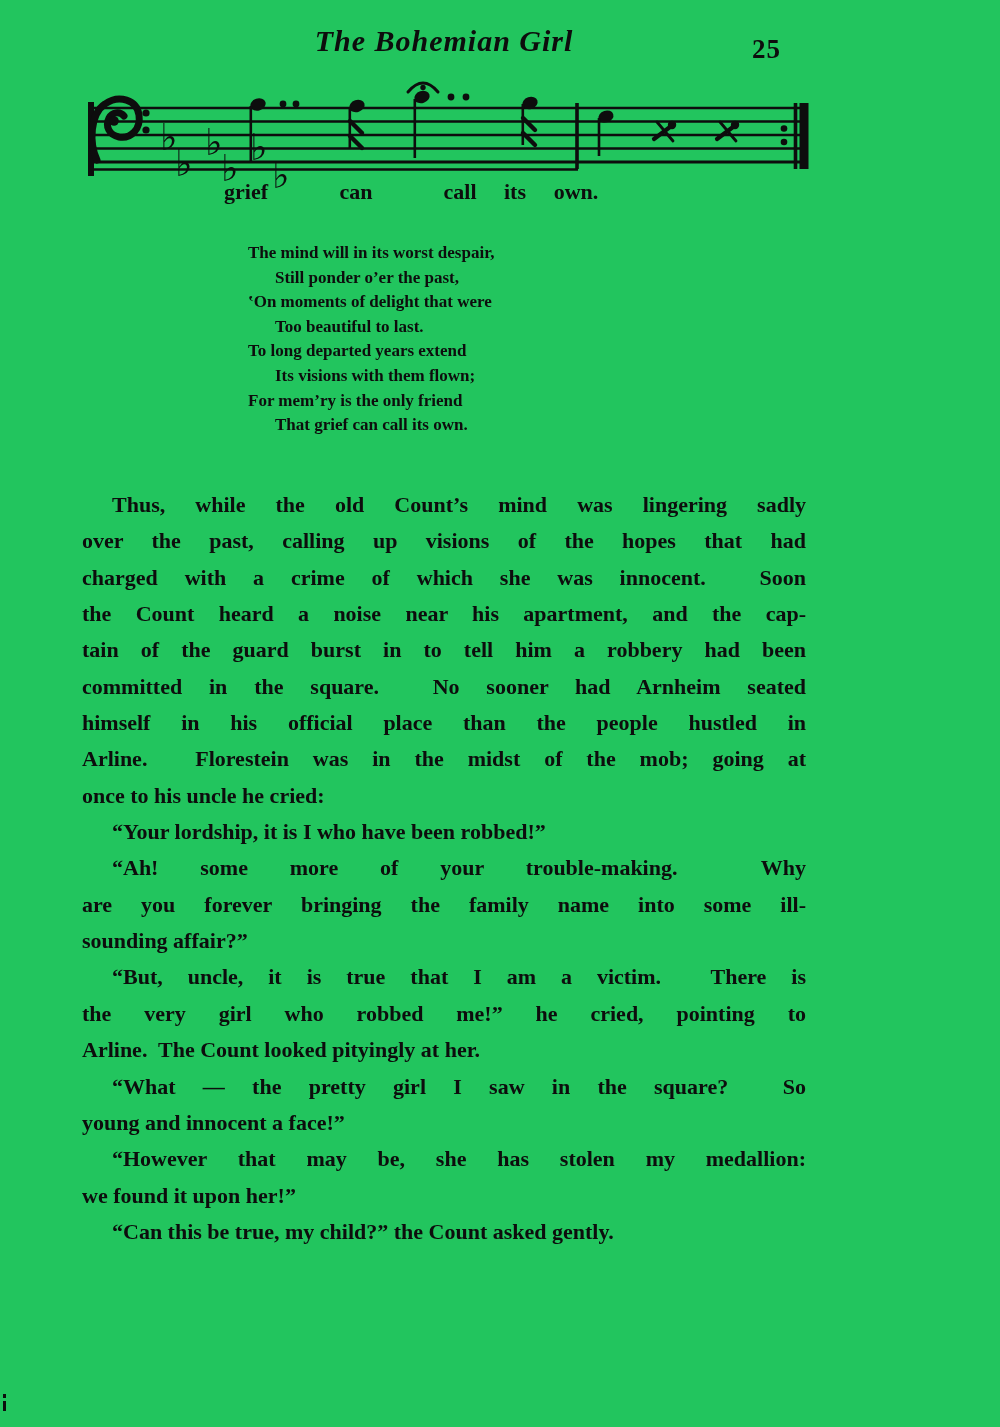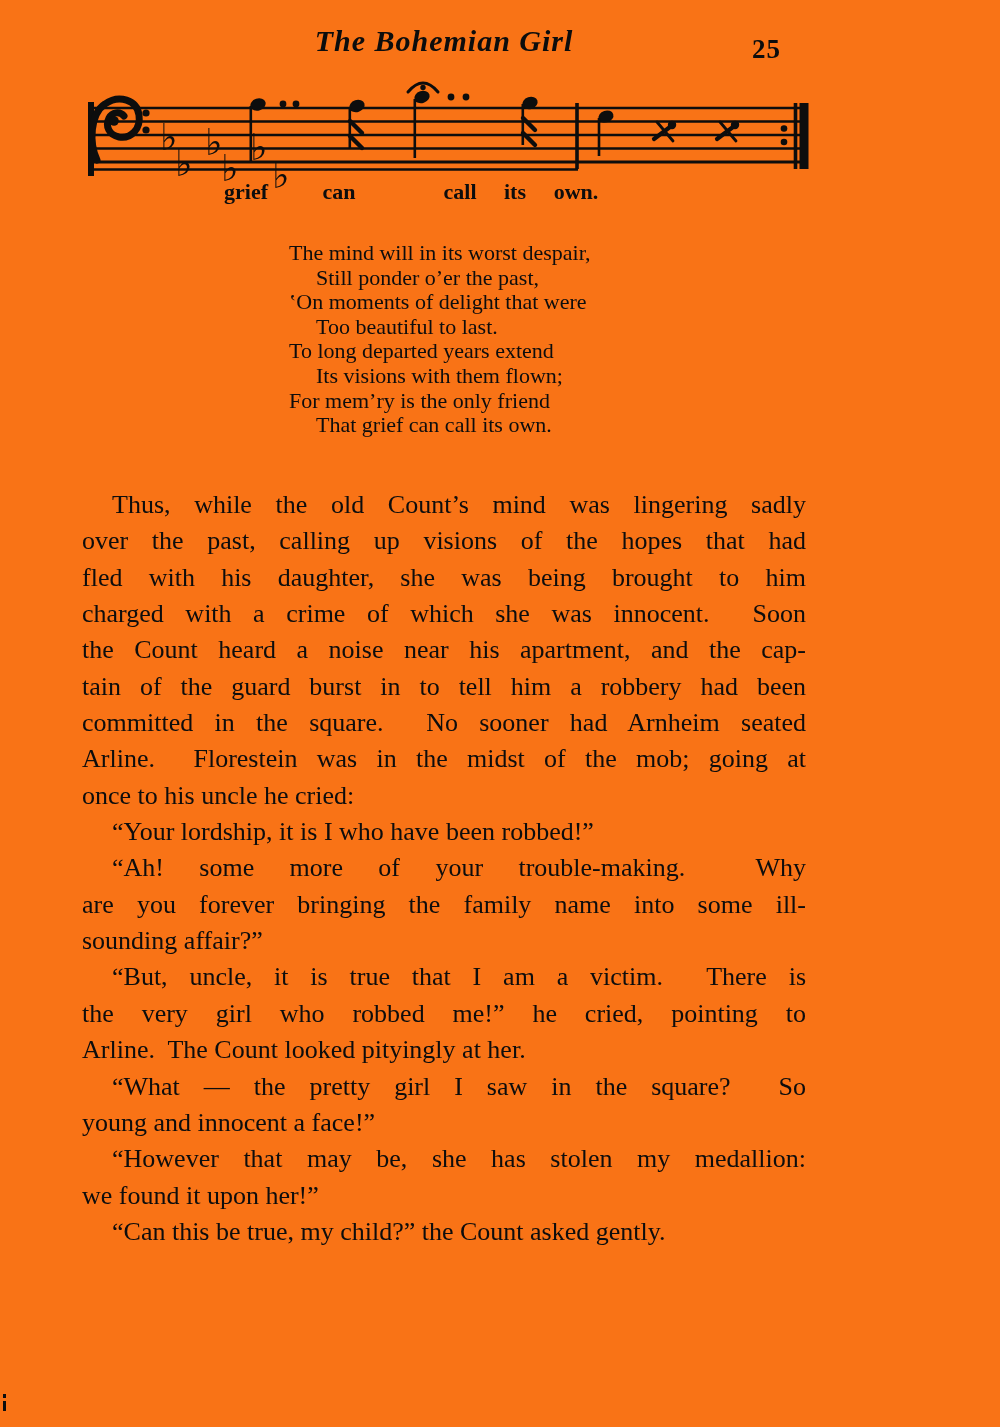--- a/index.html
+++ b/index.html
@@ -2,21 +2,21 @@
 <html><head>
 <meta charset="utf-8">
 <style>
   html,body { margin:0; padding:0; }
   body {
     width:1000px; height:1427px; position:relative;
     background:#ffffff; color:#0d0d0d;
     font-family:"Liberation Serif", serif;
     overflow:hidden;
   }
-  .page { position:absolute; inset:0; background:#f97316; }
+  .page { position:absolute; inset:0; background:#22c55e; }
 
   .title-row {
     position:absolute; left:82px; top:24px; width:724px;
     text-align:center; font-style:italic; font-weight:bold;
     font-size:30px; letter-spacing:1px; white-space:nowrap;
   }
   .pagenum {
     position:absolute; left:752px; top:34px;
     font-size:27px; font-weight:bold; letter-spacing:1px;
   }
@@ -26,29 +26,28 @@
   .flat-glyph { font-family:"DejaVu Sans", sans-serif; font-size:37px; fill:#0d0d0d; font-weight:bold; }
 
   .lyrics { position:absolute; left:0; top:179px; width:902px; height:26px; }
   .lyric {
     position:absolute; transform:translateX(-50%);
     font-size:22px; font-weight:bold; white-space:nowrap;
   }
 
   .verse {
     position:absolute; left:248px; top:241px; width:400px;
-    font-size:22px; font-weight:normal; line-height:24.6px;
+    font-size:17px; font-weight:bold; line-height:24.6px;
     white-space:nowrap;
-    margin-left:41px;
   }
   .verse .vline.indent { padding-left:27px; }
 
   .prose {
     position:absolute; left:82px; top:487px; width:724px;
-    font-size:26px; font-weight:normal; line-height:36.35px;
+    font-size:22px; font-weight:bold; line-height:36.35px;
   }
   .prose .pline { white-space:normal; }
   .prose .pline.just { text-align:justify; text-align-last:justify; }
   .prose .pline.left { text-align:left; }
   .prose .pline.indent { padding-left:30px; }
 
   .margin-mark {
     position:absolute; left:3px; top:1394px; width:3px; height:17px;
     background:linear-gradient(#0d0d0d 0 4px, transparent 4px 7px, #0d0d0d 7px 17px);
   }
@@ -143,45 +142,45 @@
       <circle cx="784" cy="142" r="3.3" fill="#0d0d0d"></circle>
     </g>
     <g>
       <line class="ink" x1="795.5" y1="103" x2="795.5" y2="169" stroke-width="3.6"></line>
       <line class="ink" x1="804" y1="103" x2="804" y2="169" stroke-width="9"></line>
     </g>
   </svg>
 
   <div class="lyrics" id="lyrics">
       <span class="lyric" style="left: 246px;">grief</span>
-      <span class="lyric" style="left: 339px;">can</span>
+      <span class="lyric" style="left: 356px;">can</span>
       <span class="lyric" style="left: 412px; margin-left: 48px;">call</span>
       <span class="lyric" style="left: 515px;">its</span>
       <span class="lyric" style="left: 576px;">own.</span>
     </div>
 
   <div class="verse" id="verse">
       <div class="vline">The mind will in its worst despair,</div>
       <div class="vline indent">Still ponder o’er the past,</div>
       <div class="vline">‛On moments of delight that were</div>
       <div class="vline indent">Too beautiful to last.</div>
       <div class="vline">To long departed years extend</div>
       <div class="vline indent">Its visions with them flown;</div>
       <div class="vline">For mem’ry is the only friend</div>
       <div class="vline indent">That grief can call its own.</div>
     </div>
 
   <div class="prose" id="prose">
       <div class="pline just indent">Thus, while the old Count’s mind was lingering sadly</div>
       <div class="pline just">over the past, calling up visions of the hopes that had</div>
-      <div class="pline just">fled with his daughter, she was being brought to him</div>
       <div class="pline just">charged with a crime of which she was innocent.&nbsp; Soon</div>
       <div class="pline just">the Count heard a noise near his apartment, and the cap-</div>
       <div class="pline just">tain of the guard burst in to tell him a robbery had been</div>
       <div class="pline just">committed in the square.&nbsp; No sooner had Arnheim seated</div>
+      <div class="pline just">himself in his official place than the people hustled in</div>
       <div class="pline just">Arline.&nbsp; Florestein was in the midst of the mob; going at</div>
       <div class="pline left">once to his uncle he cried:</div>
       <div class="pline left indent">“Your lordship, it is I who have been robbed!”</div>
       <div class="pline just indent">“Ah! some more of your trouble-making.&nbsp; Why</div>
       <div class="pline just">are you forever bringing the family name into some ill-</div>
       <div class="pline left">sounding affair?”</div>
       <div class="pline just indent">“But, uncle, it is true that I am a victim.&nbsp; There is</div>
       <div class="pline just">the very girl who robbed me!” he cried, pointing to</div>
       <div class="pline left">Arline.&nbsp; The Count looked pityingly at her.</div>
       <div class="pline just indent">“What — the pretty girl I saw in the square?&nbsp; So</div>

